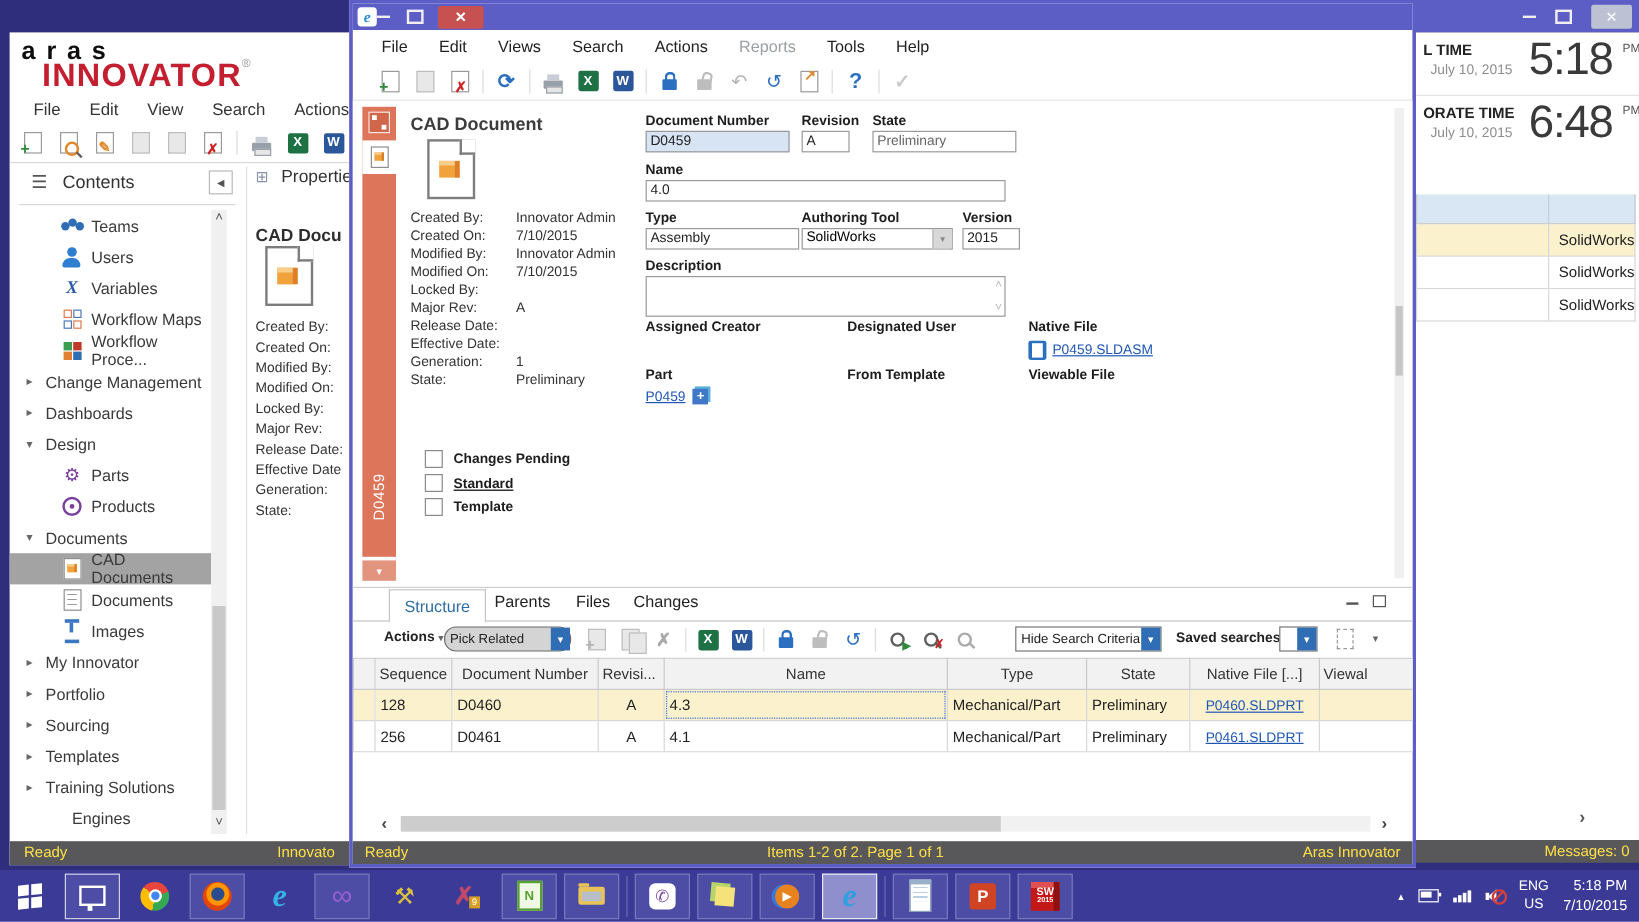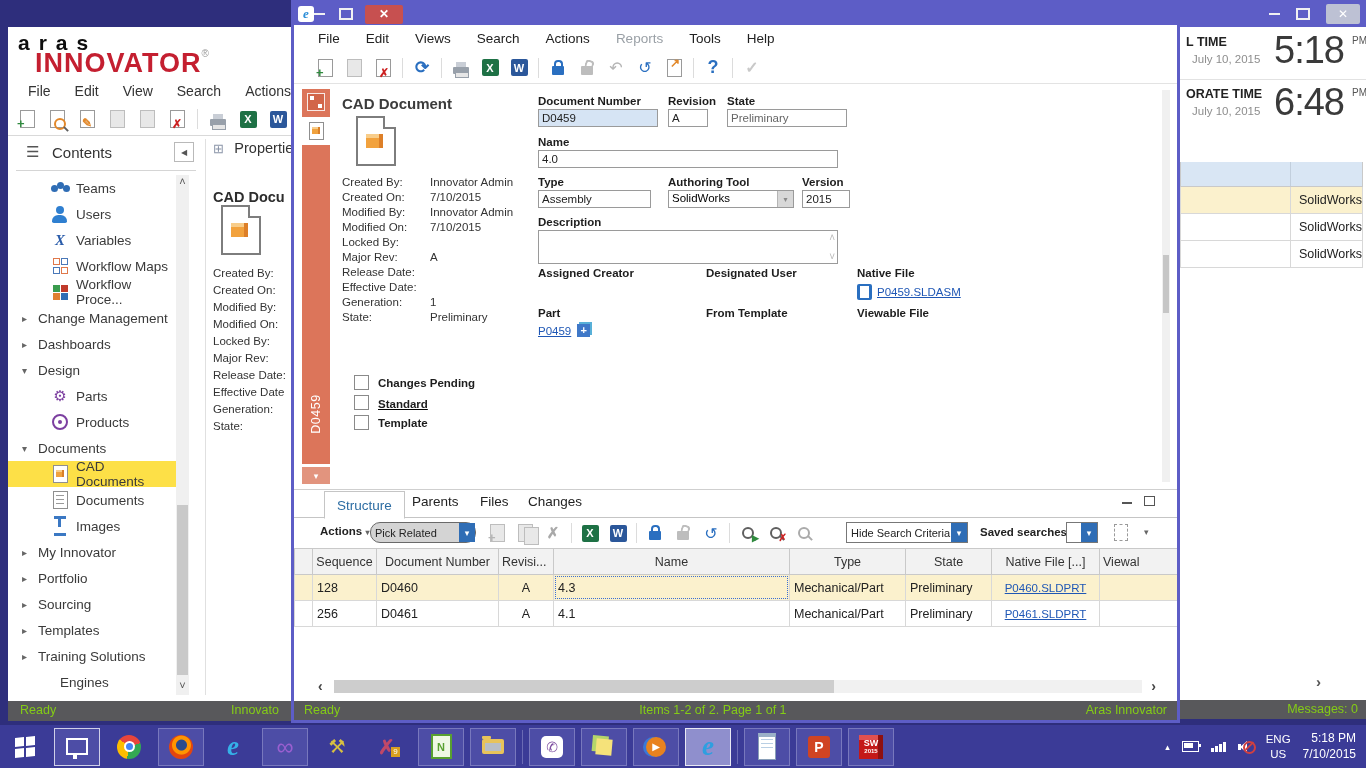--- a/index.html
+++ b/index.html
@@ -1,21 +1,21 @@
 <!DOCTYPE html>
 <html><head>
 <meta charset="utf-8">
 <style>
   html,body{margin:0;padding:0;}
   body{width:1366px;height:768px;overflow:hidden;background:#2e2e7c;
        font-family:"Liberation Sans",sans-serif;-webkit-font-smoothing:antialiased;}
   .screen{position:relative;width:1366px;height:768px;}
   .abs{position:absolute;}
   
-  .statusbar{background:#58585b;color:#84cc16;font-size:12.5px;line-height:19px;}
+  .statusbar{background:#58585b;color:#fde047;font-size:12.5px;line-height:19px;}
   .winbtn-min{width:11px;height:2px;background:#f0f0f2;}
   .winbtn-max{width:10px;height:8px;border:2px solid #f0f0f2;}
   .lbl{position:absolute;font-weight:bold;font-size:11.5px;color:#1d1d1d;white-space:nowrap;}
   .inp{position:absolute;border:1px solid #9a9a9a;background:#fff;font-family:"Liberation Sans",sans-serif;
        font-size:11.5px;color:#222;padding:1px 3px;box-sizing:border-box;height:18px;}
   .link{color:#1f57b5;text-decoration:underline;font-size:11.5px;cursor:pointer;white-space:nowrap;}
   
   .bigdoc{position:absolute;width:36px;height:46px;background:#fff;border:2px solid #7d7d7d;}
   .bigdoc .fold{position:absolute;top:-2px;right:-2px;width:11px;height:11px;background:#fff;
        border-left:2px solid #7d7d7d;border-bottom:2px solid #7d7d7d;}
@@ -50,21 +50,21 @@
   
   .dd{position:absolute;height:21px;box-sizing:border-box;border:1px solid #777;background:#fff;
       font-size:11px;color:#222;display:flex;align-items:center;}
   .dd .txt{flex:1;padding:0 4px;white-space:nowrap;overflow:hidden;}
   .dd .btn{width:16px;height:100%;background:#2f6db5;color:#fff;display:flex;align-items:center;
       justify-content:center;font-size:9px;flex:none;}
   
   .ti{position:absolute;left:0;width:168px;height:26px;display:flex;align-items:center;font-size:13.5px;color:#3a3a3a;cursor:pointer;}
   .ti .arr{width:16px;margin-left:14px;font-size:10px;color:#666;flex:none;}
   .ti .tic{margin-left:44px;margin-right:8px;width:16px;display:flex;justify-content:center;flex:none;}
-  .ti.sel{background:#fde047;}
+  .ti.sel{background:#a3a3a3;}
   .ic-user{width:8px;height:8px;background:#2f7fd0;border-radius:50%;position:relative;top:-4px;}
   .ic-user:after{content:"";position:absolute;top:9px;left:-4px;width:15px;height:8px;background:#2f7fd0;border-radius:7px 7px 2px 2px;}
   .ic-teams{width:7px;height:7px;background:#2f6db5;border-radius:50%;box-shadow:-6px 3px 0 #2f6db5,6px 3px 0 #2f6db5;position:relative;top:-3px;}
   .ic-wfm{display:grid;grid-template-columns:6px 6px;gap:2px;}
   .ic-wfm i{width:5px;height:5px;border:1.5px solid #e0784a;box-sizing:content-box;}
   .ic-wfm i:nth-child(2),.ic-wfm i:nth-child(3){border-color:#4a78b8;}
   .ic-wfp{display:grid;grid-template-columns:7px 7px;gap:1px;}
   .ic-wfp i{width:7px;height:7px;}
   .ic-wfp i:nth-child(1){background:#3a9c4e;} .ic-wfp i:nth-child(2){background:#c03a2a;}
   .ic-wfp i:nth-child(3){background:#e08030;} .ic-wfp i:nth-child(4){background:#2f6db5;}
@@ -454,21 +454,21 @@
       <input class="inp" style="left: 244px; top: 25px; width: 120px; background: rgb(214, 228, 244);" readonly="" value="D0459">
       <input class="inp" style="left: 374px; top: 25px; width: 40px;" readonly="" value="A">
       <input class="inp" style="left: 433px; top: 25px; width: 120px; color: rgb(102, 102, 102);" readonly="" value="Preliminary">
 
       <span class="lbl" style="left:244px;top:52px;">Name</span>
       <input class="inp" style="left: 244px; top: 66px; width: 300px;" readonly="" value="4.0">
 
       <span class="lbl" style="left:244px;top:92px;">Type</span>
       <span class="lbl" style="left:374px;top:92px;">Authoring Tool</span>
       <span class="lbl" style="left:508px;top:92px;">Version</span>
-      <input class="inp" style="left: 244px; top: 106px; width: 113px;" readonly="" value="Assembly">
+      <input class="inp" style="left: 244px; top: 106px; width: 128px;" readonly="" value="Assembly">
       <div class="abs" style="left:374px;top:106px;width:126px;height:18px;border:1px solid #9a9a9a;box-sizing:border-box;display:flex;background:#fff;">
         <span style="flex:1;font-size:11.5px;padding:1px 3px;">SolidWorks</span>
         <span style="width:15px;background:#d8d8d8;border-left:1px solid #b5b5b5;color:#8a8a8a;font-size:8px;display:flex;align-items:center;justify-content:center;">▾</span>
       </div>
       <input class="inp" style="left: 508px; top: 106px; width: 48px;" readonly="" value="2015">
 
       <span class="lbl" style="left:244px;top:132px;">Description</span>
       <div class="abs" style="left:244px;top:146px;width:300px;height:34px;border:1px solid #9a9a9a;box-sizing:border-box;background:#fff;">
         <span style="position:absolute;right:2px;top:1px;color:#b9b9b9;font-size:10px;">˄</span>
         <span style="position:absolute;right:2px;bottom:1px;color:#b9b9b9;font-size:10px;">˅</span>

